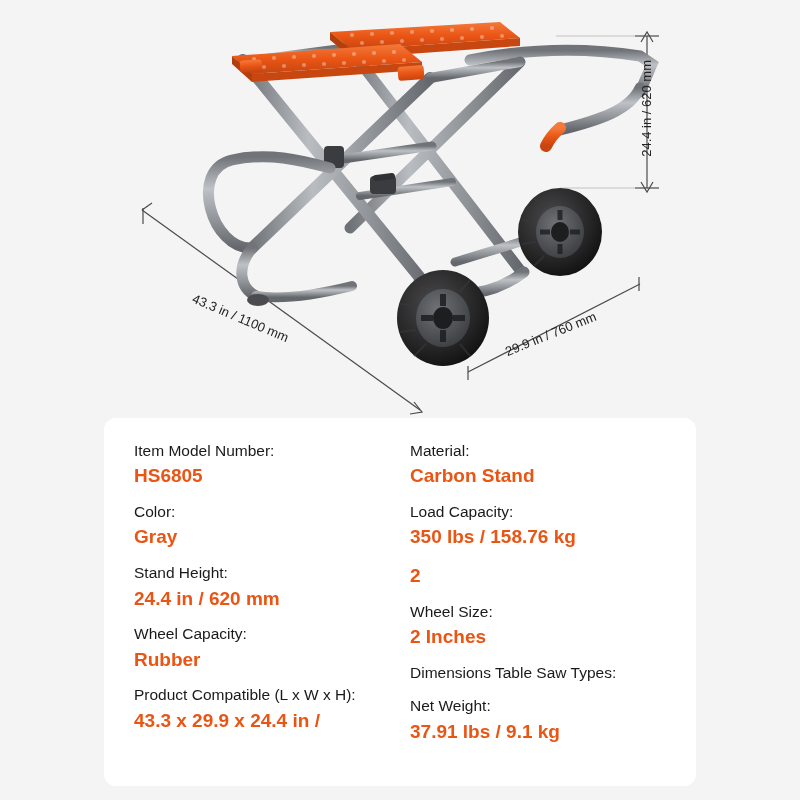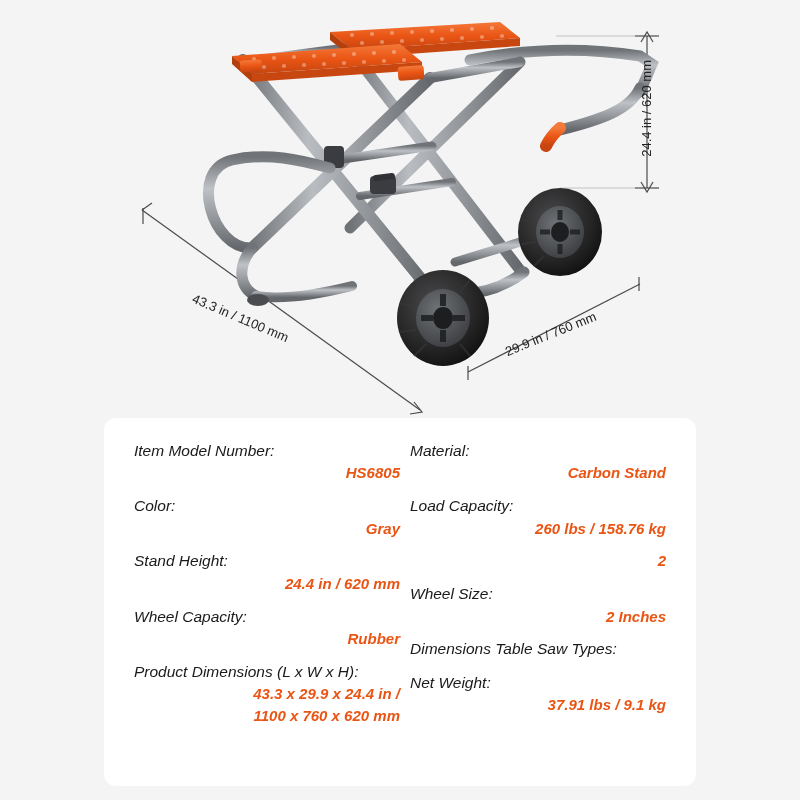--- a/index.html
+++ b/index.html
@@ -65,21 +65,20 @@
   .spec-card {
     position: absolute;
     left: 104px;
     top: 418px;
     width: 592px;
     height: 368px;
     background: #ffffff;
     border-radius: 12px;
     box-sizing: border-box;
     padding: 22px 30px 10px 30px;
-    font-style: italic;
   }
   .spec-cols {
     display: flex;
     gap: 0px;
   }
   .spec-col {
     width: 50%;
     box-sizing: border-box;
   }
   .spec-col.right {
@@ -87,25 +86,24 @@
   }
   .spec-item {
     margin-bottom: 11px;
   }
   .spec-label {
     font-size: 15.5px;
     color: #1a1a1a;
     line-height: 1.45;
   }
   .spec-value {
-    font-size: 15px;
+    font-size: 19px;
     color: #ea5514;
     font-weight: bold;
     line-height: 1.45;
-    text-align: right;
   }
 </style>
 </head>
 <body>
 
 <div class="page">
 
   <div class="illustration">
     <svg width="800" height="430" viewBox="0 0 800 430" xmlns="http://www.w3.org/2000/svg">
       <defs>
@@ -303,34 +301,33 @@
         </div>
         <div class="spec-item">
           <div class="spec-label">Stand Height:</div>
           <div class="spec-value">24.4 in / 620 mm</div>
         </div>
         <div class="spec-item">
           <div class="spec-label">Wheel Capacity:</div>
           <div class="spec-value">Rubber</div>
         </div>
         <div class="spec-item">
-          <div class="spec-label">Product Dimensions (L x W x H):</div>
+          <div class="spec-label">Product Compatible (L x W x H):</div>
           <div class="spec-value">43.3 x 29.9 x 24.4 in /</div>
-          <div class="spec-value line2">1100 x 760 x 620 mm</div>
         </div>
       </div>
 
       <div class="spec-col right">
         <div class="spec-item">
           <div class="spec-label">Material:</div>
           <div class="spec-value">Carbon Stand</div>
         </div>
         <div class="spec-item">
           <div class="spec-label">Load Capacity:</div>
-          <div class="spec-value">260 lbs / 158.76 kg</div>
+          <div class="spec-value">350 lbs / 158.76 kg</div>
         </div>
         <div class="spec-item">
           <div class="spec-value">2</div>
         </div>
         <div class="spec-item">
           <div class="spec-label">Wheel Size:</div>
           <div class="spec-value">2 Inches</div>
         </div>
         <div class="spec-item">
           <div class="spec-label">Dimensions Table Saw Types:</div>

